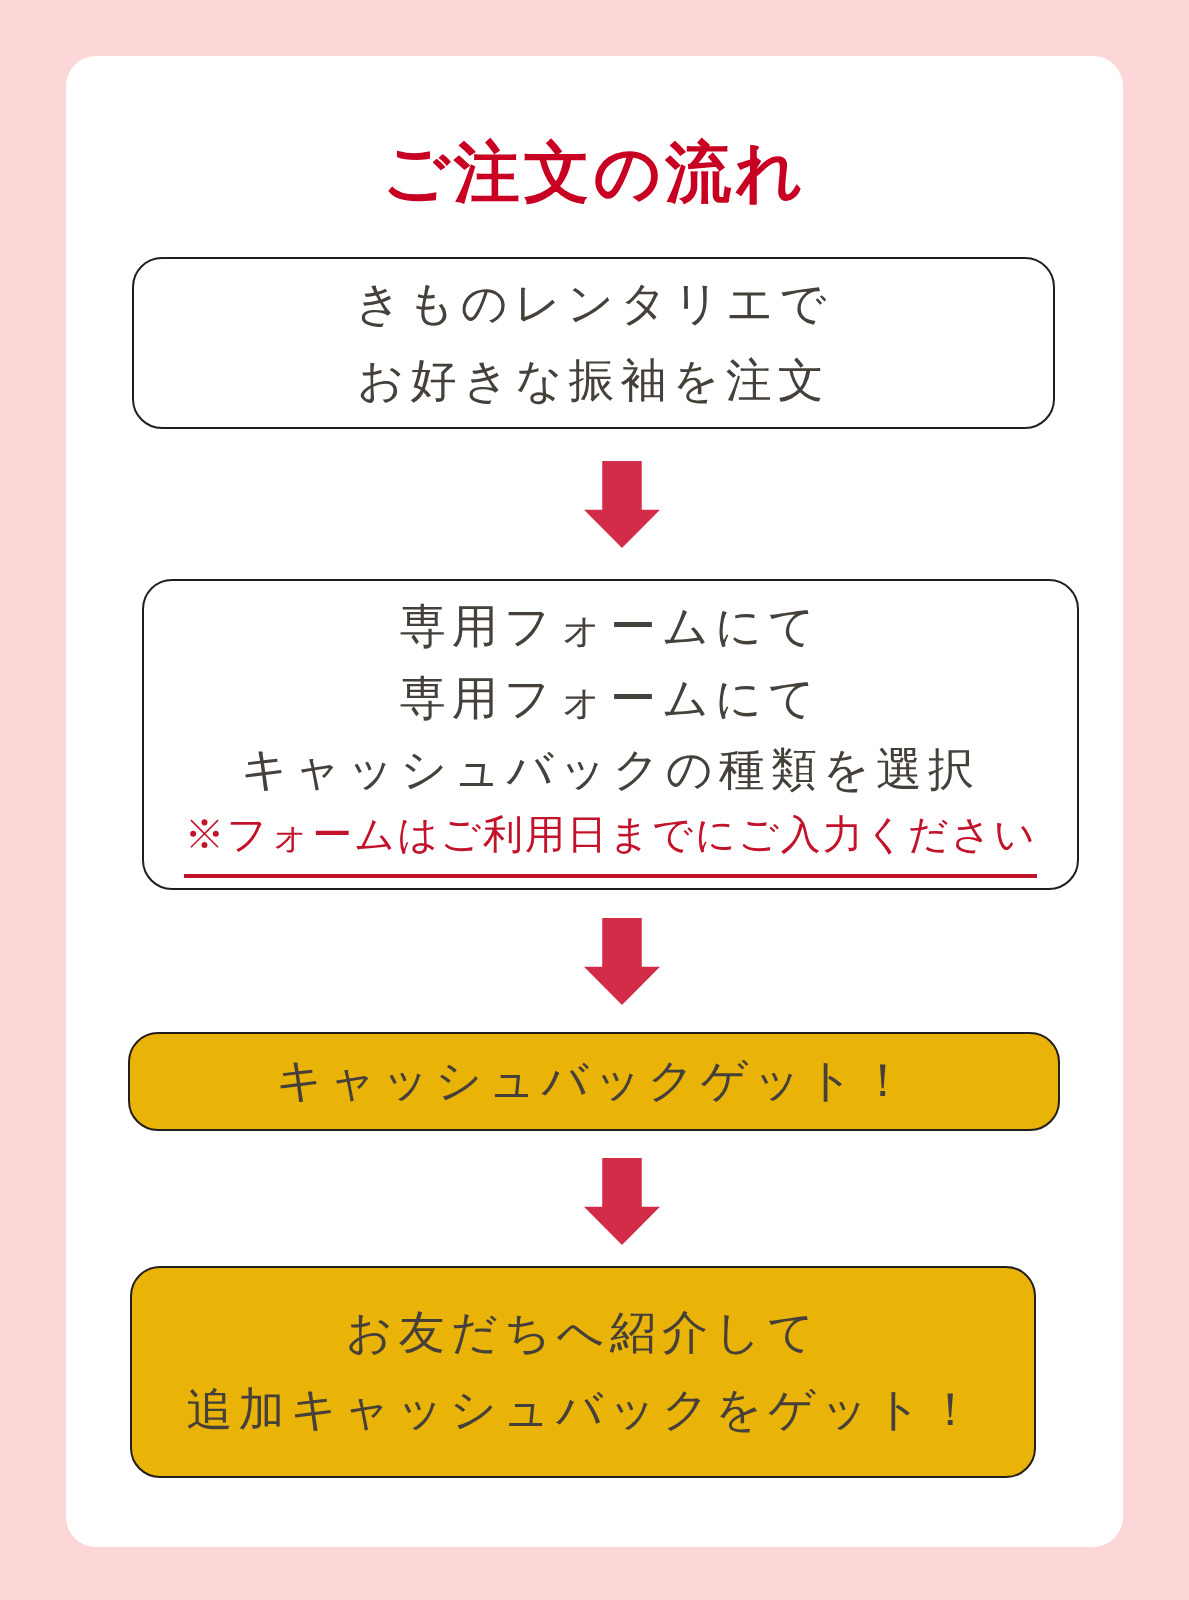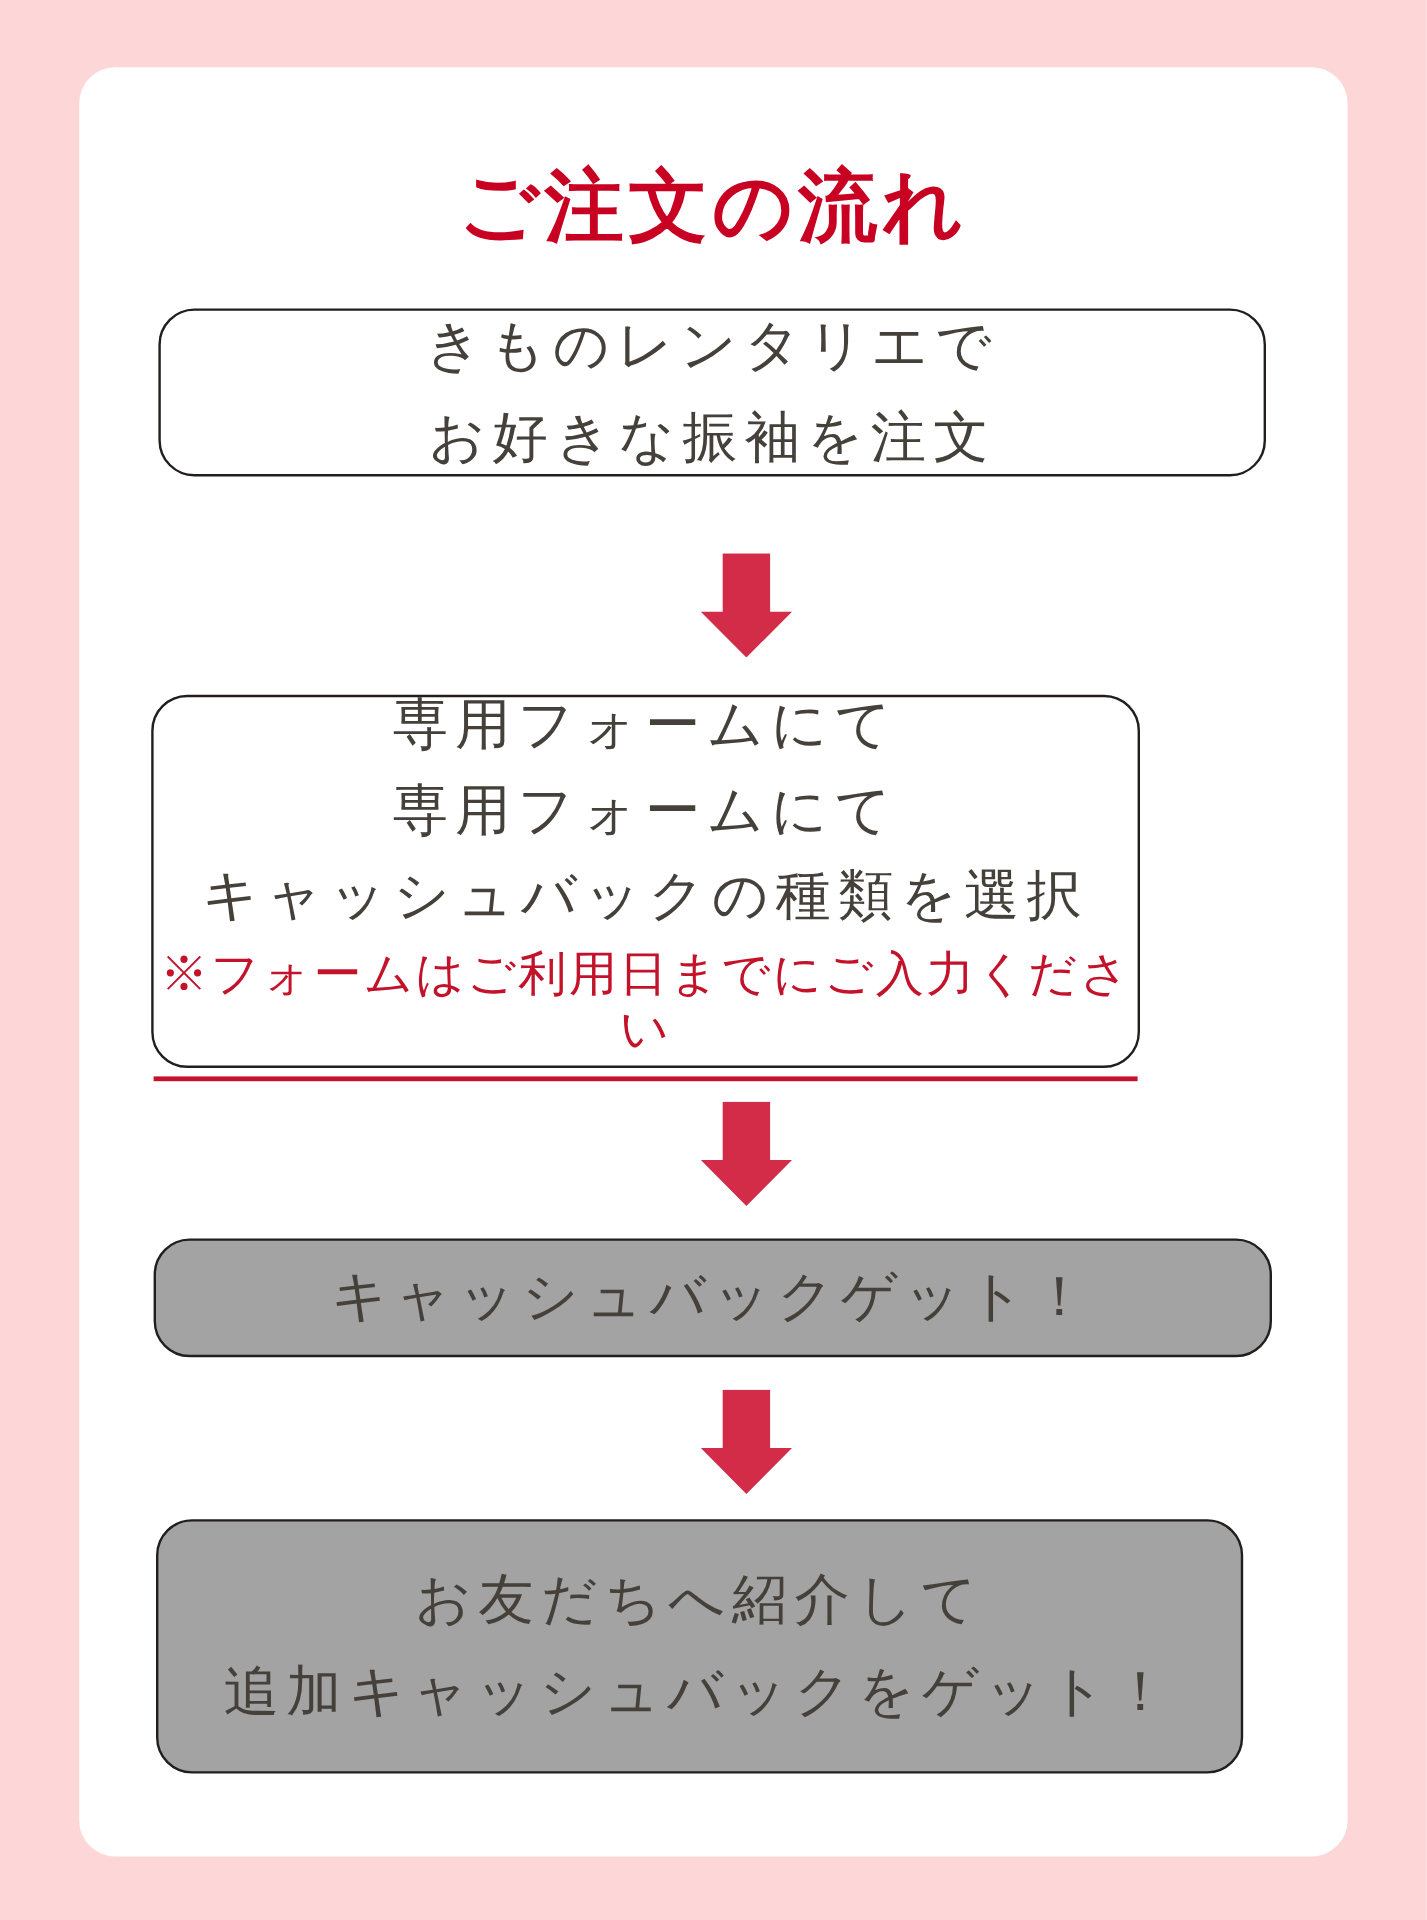--- a/index.html
+++ b/index.html
@@ -45,24 +45,24 @@
     flex-direction: column;
     align-items: center;
     justify-content: center;
     text-align: center;
     color: #45403A;
     font-size: 46px;
     letter-spacing: 6px;
     line-height: 1.67;
   }
   .step-box.highlight {
-    background: #a3a3a3;
+    background: #eab308;
   }
-  .box-1 { left: 66px;  top: 201px;  width: 923px; height: 140px; }
-  .box-2 { left: 60px;  top: 523px;  width: 824px; height: 311px; line-height: 1.56; }
+  .box-1 { left: 66px;  top: 201px;  width: 923px; height: 172px; }
+  .box-2 { left: 76px;  top: 523px;  width: 937px; height: 311px; line-height: 1.56; }
   .box-3 { left: 62px;  top: 976px;  width: 932px; height: 99px;  }
   .box-4 { left: 64px;  top: 1210px; width: 906px; height: 212px; }
   .step-line {
     display: block;
   }
   .step-note {
     display: inline-block;
     margin-top: 6px;
     font-size: 40px;
     letter-spacing: 2px;

